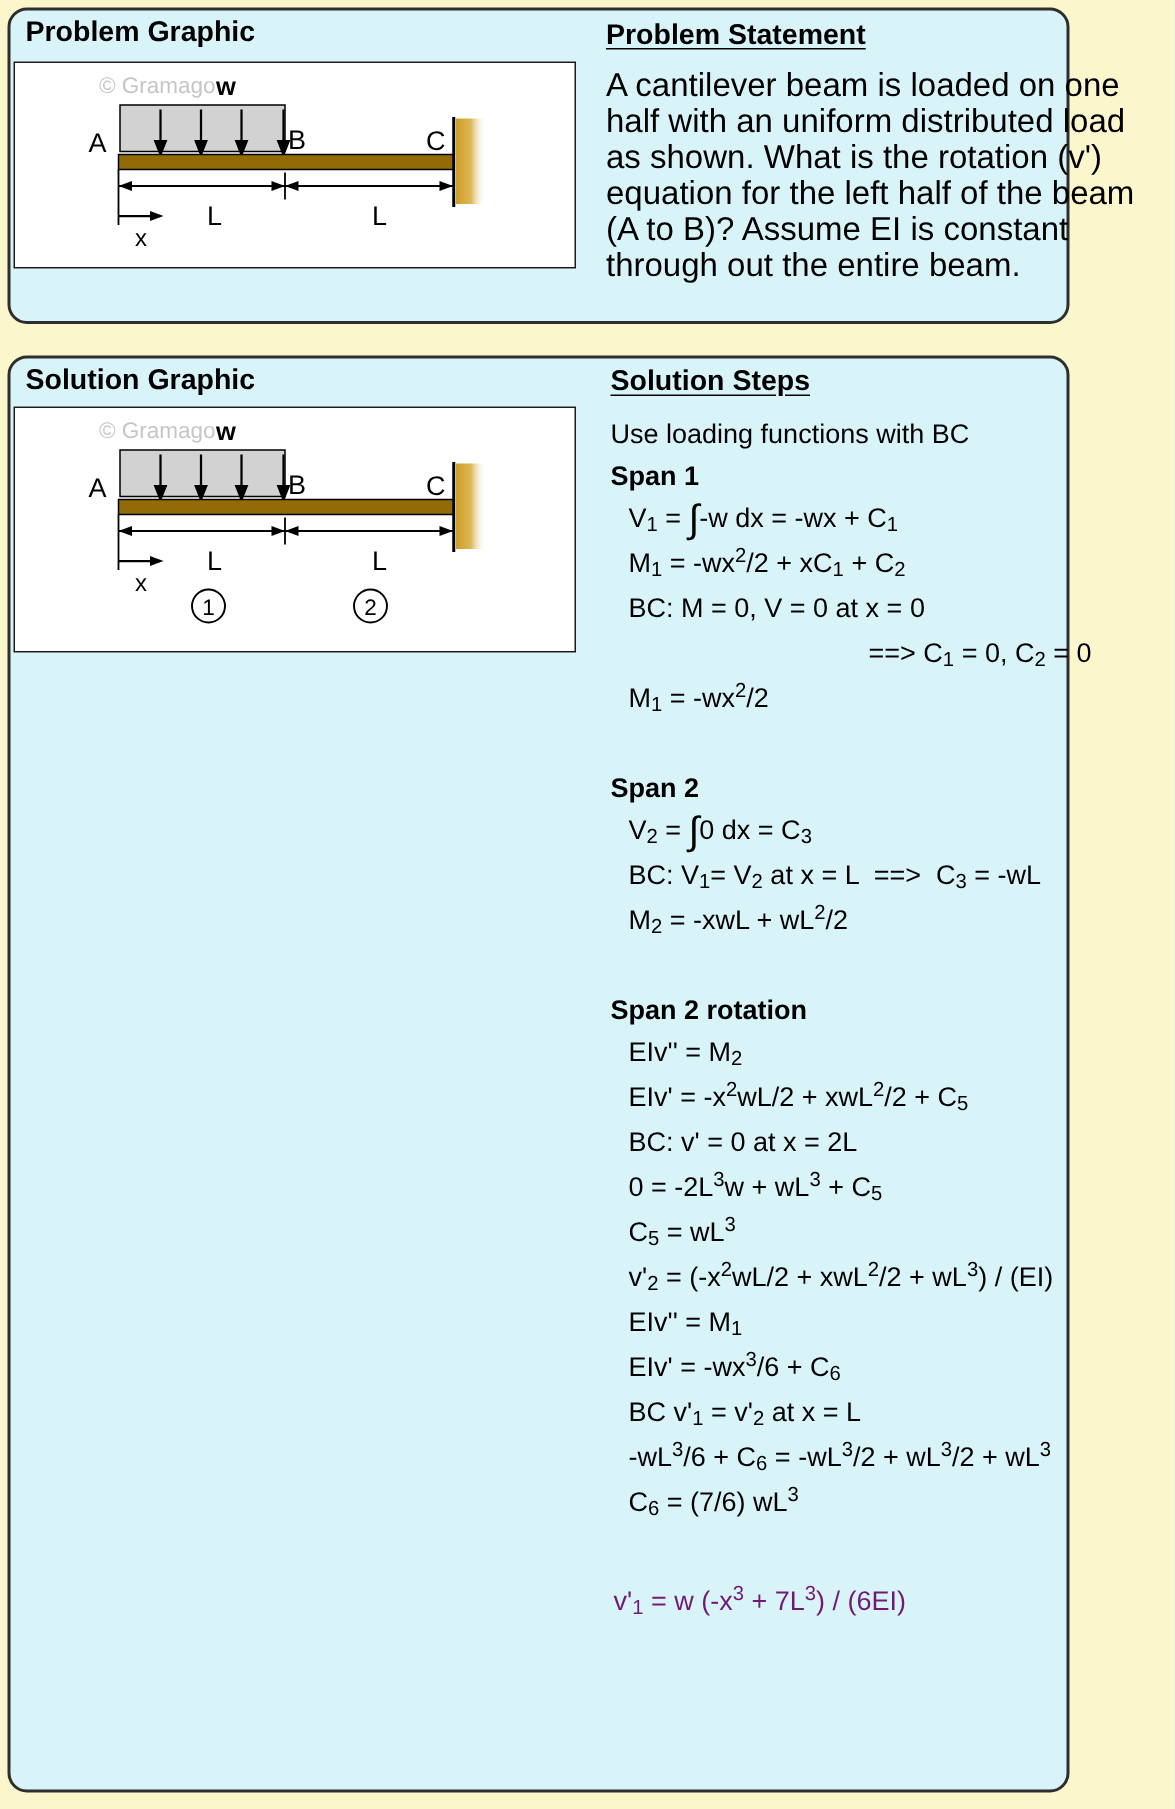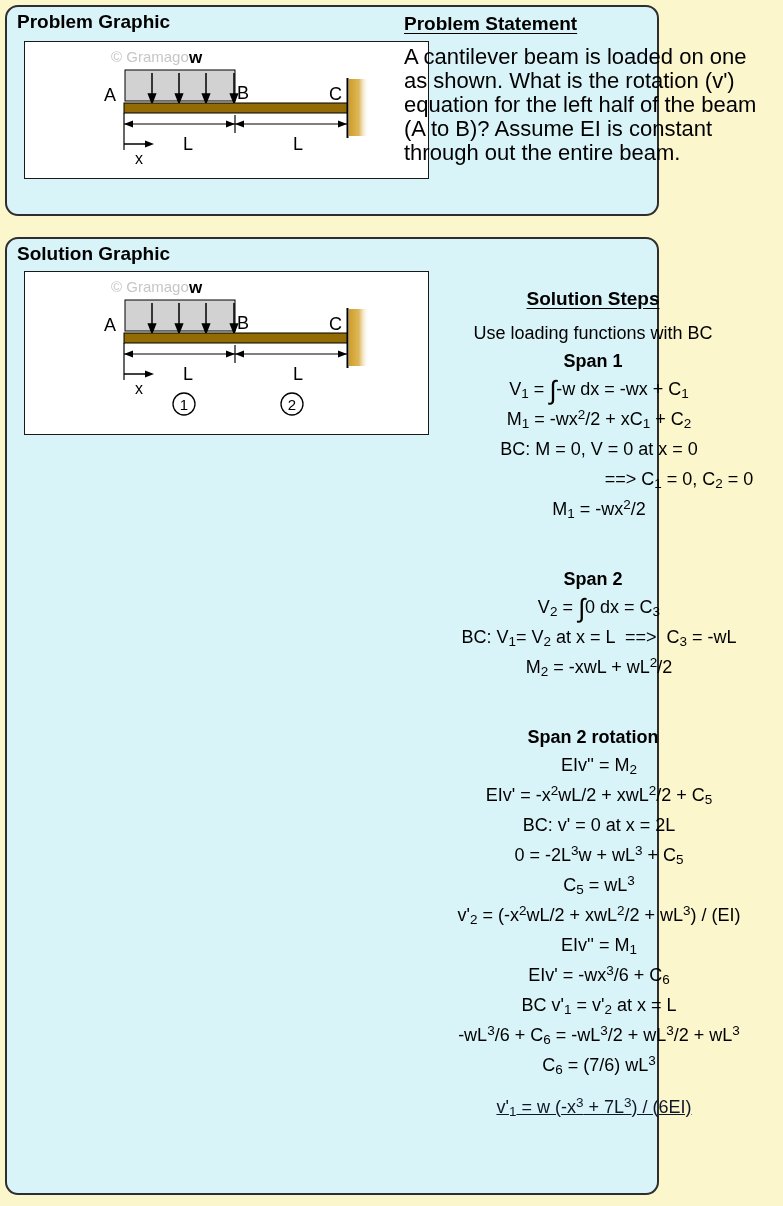--- a/index.html
+++ b/index.html
@@ -7,40 +7,39 @@
     position:relative;
     width:783px;height:1206px;
     background:#FCF6CC;
     font-family:"Liberation Sans","DejaVu Sans",sans-serif;
     color:#000;
     overflow:hidden;
   }
   .panel{
     position:absolute;
     left:5px;
-    width:654px;
+    width:708px;
     background:#D9F4F9;
     border:2px solid #2E2E2E;
     border-radius:13px;
     box-sizing:border-box;
   }
   #problem-panel{top:5px;height:211px;}
-  #solution-panel{top:237px;height:958px;text-align:center;}
+  #solution-panel{top:237px;height:958px;}
 
   .gtitle{
     position:absolute;left:10px;top:4px;
     font-size:19px;font-weight:bold;
   }
   .gbox{
-    position:absolute;left:17px;
+    position:absolute;left:2px;
     width:373px;
     background:#ffffff;
     border:1.5px solid #1a1a1a;
     box-sizing:content-box;
-    padding-left:30px;
   }
   #problem-box{top:34px;height:136px;}
   #solution-box{top:32px;height:162px;}
   .gbox svg{display:block;}
 
   .stitle{
     position:absolute;left:397px;top:6px;
     font-size:19px;font-weight:bold;
     text-decoration:underline;
     text-underline-offset:3px;
@@ -57,29 +56,28 @@
     position:absolute;left:392px;top:5px;
     width:380px;
     font-size:18px;
   }
   .steps-title{
     font-size:19px;font-weight:bold;
     text-decoration:underline;
     text-underline-offset:3px;
     margin-left:8px;
     height:26px;
-    margin-top:44px;
   }
   .intro{margin-left:8px;margin-top:6px;line-height:26px;}
-  .sec-h{font-weight:bold;line-height:26px;margin-left:8px;margin-top:42px;}
+  .sec-h{font-weight:bold;line-height:26px;margin-left:8px;margin-top:32px;}
   .sec-h.first{margin-top:2px;}
   .eq{line-height:30px;padding-left:20px;white-space:pre-wrap;}
   .answer{
-    margin-top:12px;padding-left:10px;line-height:30px;
-    color:#0f172a;white-space:pre-wrap;text-decoration:underline;
+    margin-top:36px;padding-left:10px;line-height:30px;
+    color:#701a75;white-space:pre-wrap;
   }
   sub,sup{font-size:0.75em;line-height:0;}
   sup{vertical-align:0.45em;}
   sub{vertical-align:-0.2em;}
   .int{font-size:1.45em;line-height:0;vertical-align:-0.14em;}
 
   svg text{font-family:"Liberation Sans","DejaVu Sans",sans-serif;}
 </style>
 </head>
 <body>
@@ -135,20 +133,21 @@
 
       <line x1="69" y1="102" x2="92" y2="102" stroke="#000" stroke-width="1.5"></line>
       <polygon points="99,102 90,98.6 90,105.4" fill="#000"></polygon>
       <text x="84" y="122" font-size="16" text-anchor="middle">x</text>
     </svg>
   </div>
 
   <div class="stitle">Problem Statement</div>
   <div class="statement">
     <div>A cantilever beam is loaded on one</div>
+    <div>half with an uniform distributed load</div>
     <div>as shown. What is the rotation (v')</div>
     <div>equation for the left half of the beam</div>
     <div>(A to B)? Assume EI is constant</div>
     <div>through out the entire beam.</div>
   </div>
 </div>
 
 <div class="panel" id="solution-panel">
   <div class="gtitle">Solution Graphic</div>
 

